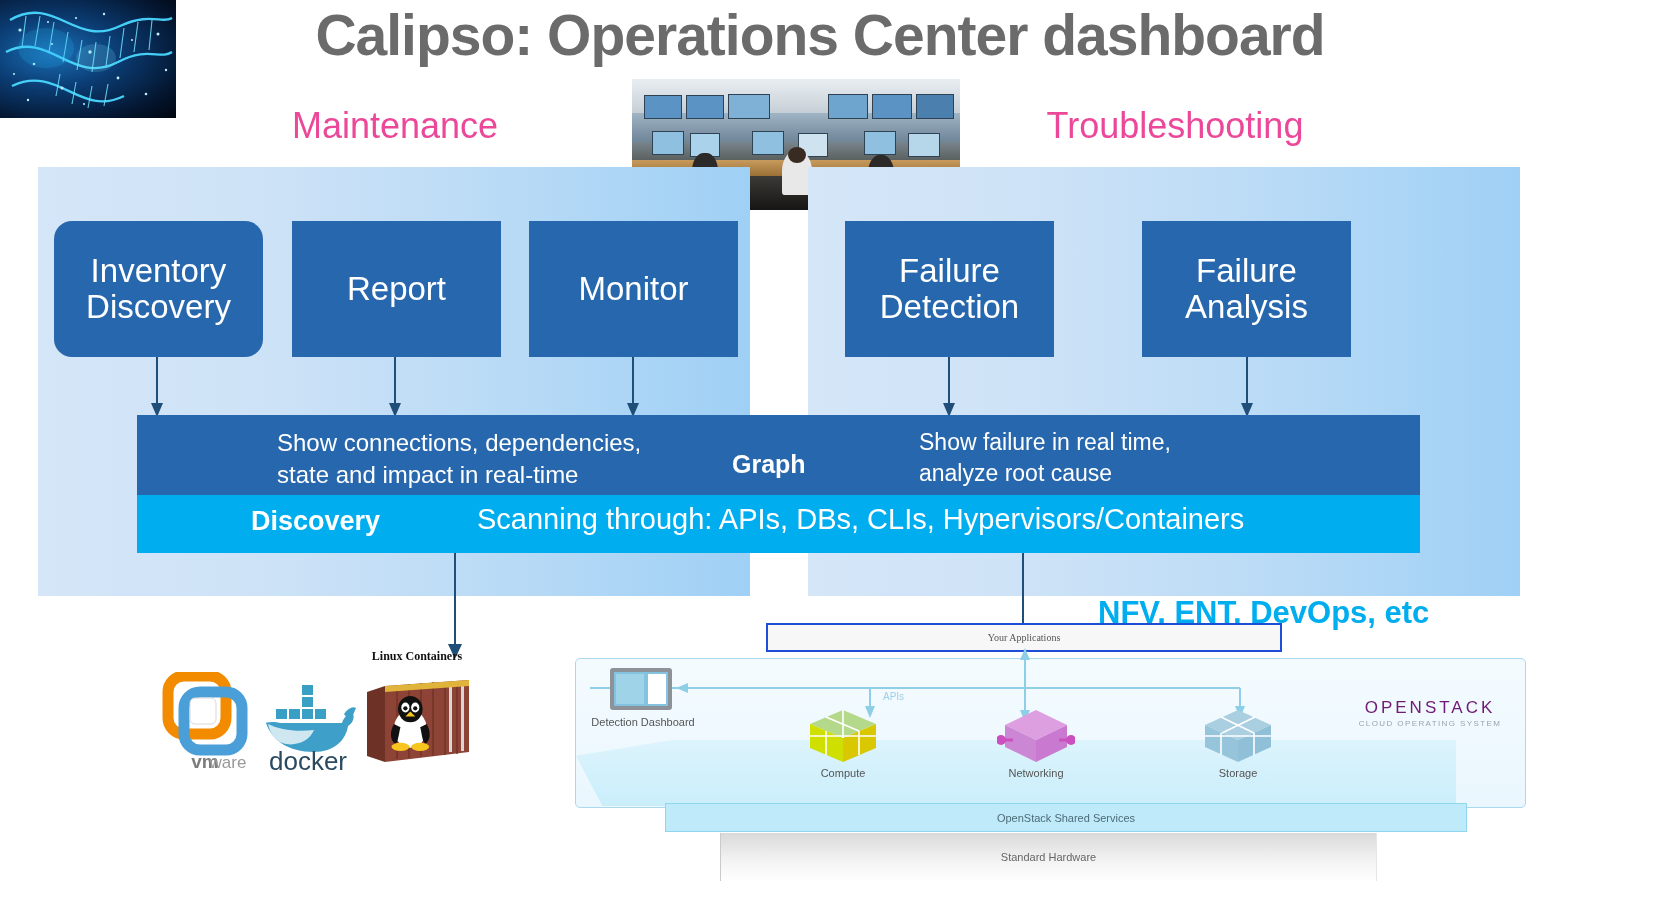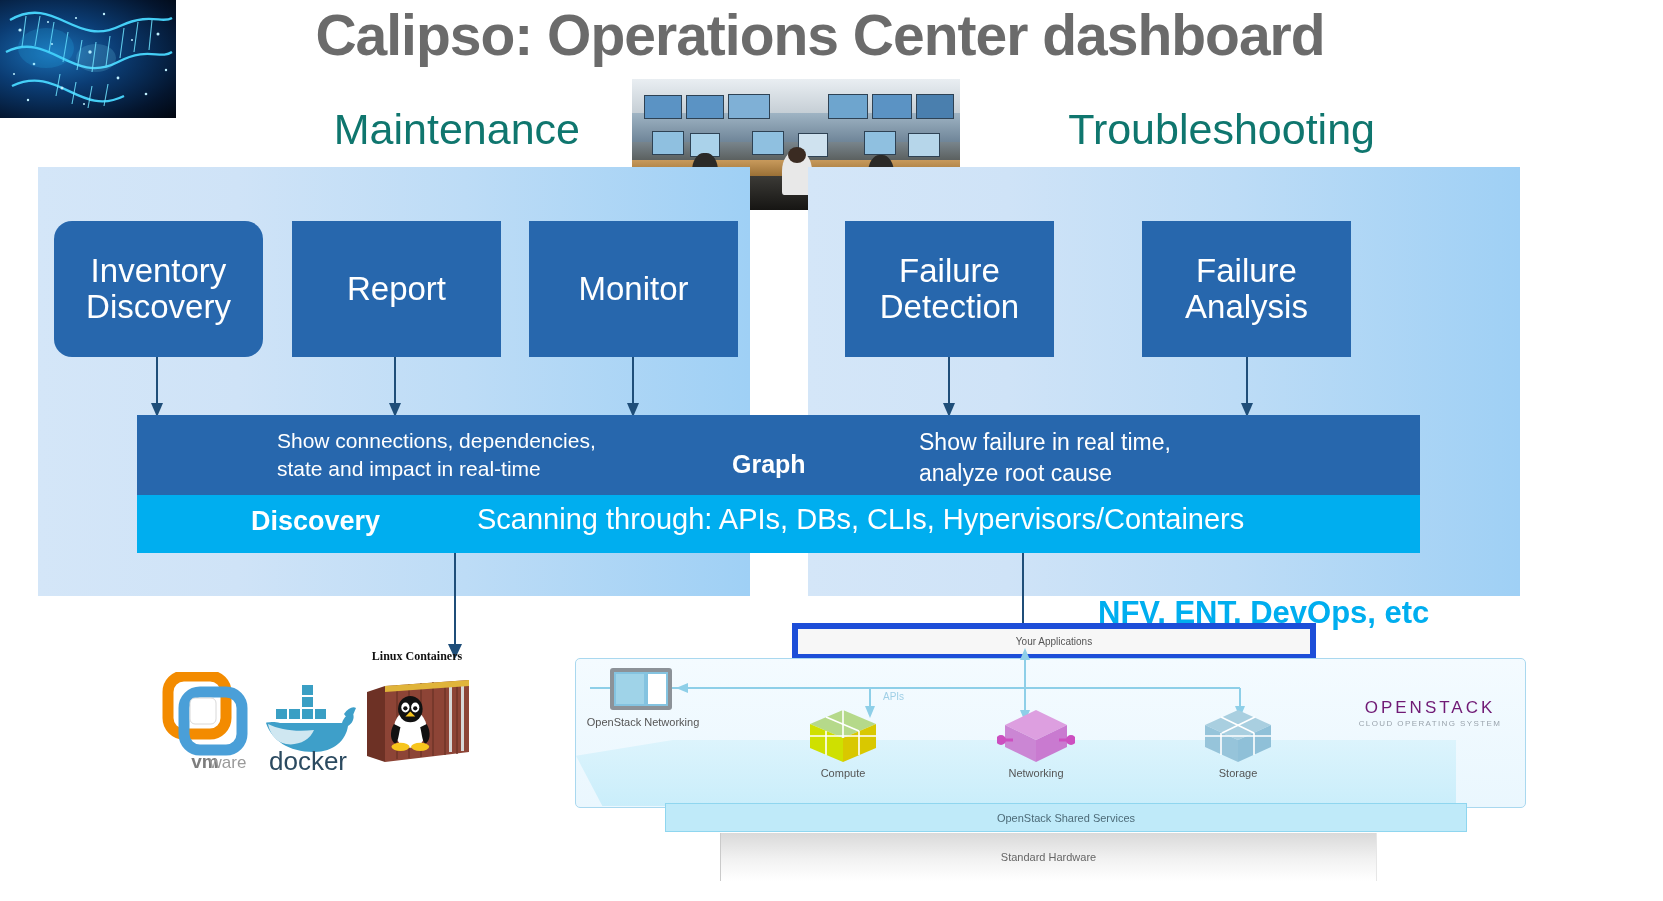--- a/index.html
+++ b/index.html
@@ -12,21 +12,21 @@
   #dna-logo{left:0;top:0;width:176px;height:118px;overflow:hidden;
             background:radial-gradient(ellipse at 30% 45%,#1a6fb5 0%,#0b3c73 38%,#04152e 78%,#01060f 100%);}
   #dna-logo .helix{position:absolute;left:0;top:0;width:100%;height:100%;}
 
   
   #page-title{left:170px;top:2px;width:1300px;text-align:center;
               font-size:57px;font-weight:bold;color:#6b6b6b;letter-spacing:-1px;
               white-space:nowrap;}
 
   
-  .col-caption{font-size:43px;color:#0f766e;text-align:right;white-space:nowrap;}
+  .col-caption{font-size:36px;color:#ec4899;text-align:center;white-space:nowrap;}
   #caption-maintenance{left:210px;top:105px;width:370px;}
   #caption-troubleshooting{left:975px;top:105px;width:400px;}
 
   
   #noc-photo{left:632px;top:79px;width:328px;height:131px;overflow:hidden;
              background:linear-gradient(#c8d4de 0%,#aebecb 22%,#7f8d96 45%,#4a4b46 70%,#23211d 100%);}
   #noc-photo .ceil{position:absolute;left:0;top:0;width:100%;height:28%;
              background:linear-gradient(#e9eef2,#c3ccd3);}
   #noc-photo .wall{position:absolute;left:0;top:26%;width:100%;height:22%;
              background:linear-gradient(#9fb4c4,#6f8598);}
@@ -53,43 +53,43 @@
   #box-failure-analysis{left:1142px;top:221px;width:209px;height:136px;}
 
   
   .arrow svg{display:block;overflow:visible;}
 
   
   #bar-graph{left:137px;top:415px;width:1283px;height:80px;background:#2767ad;}
   #bar-discovery{left:137px;top:495px;width:1283px;height:58px;background:#00aeef;}
 
   .bar-text{position:absolute;color:#fff;}
-  #graph-text-left{left:140px;top:12px;width:430px;font-size:21px;line-height:1.35;}
+  #graph-text-left{left:140px;top:12px;width:430px;font-size:24px;line-height:1.35;}
   #graph-label{left:595px;top:35px;font-size:25px;font-weight:bold;}
   #graph-text-right{left:782px;top:12px;width:400px;font-size:23px;line-height:1.35;}
   #discovery-label{left:114px;top:11px;font-size:27px;font-weight:bold;}
   #discovery-text{left:340px;top:8px;font-size:29px;white-space:nowrap;}
 
   
   #nfv-headline{left:1098px;top:595px;font-size:31px;font-weight:bold;color:#00aeef;
                 white-space:nowrap;}
 
   
   #logo-vmware{left:160px;top:672px;width:90px;height:100px;}
   #logo-docker{left:258px;top:678px;width:100px;height:95px;}
   #logo-linux-container{left:357px;top:670px;width:118px;height:100px;}
   #label-linux-containers{left:352px;top:649px;width:130px;text-align:center;
       font-family:"Liberation Serif","DejaVu Serif",serif;font-size:12px;font-weight:bold;color:#111;}
 
   
   #openstack-diagram{left:570px;top:620px;width:960px;height:281px;}
-  #os-your-apps{position:absolute;left:222px;top:3px;width:512px;height:25px;
-      background:#f7f7f7;border:6px solid #1d4ed8;
+  #os-your-apps{position:absolute;left:196px;top:3px;width:512px;height:25px;
+      background:#f7f7f7;border:2px solid #1d4ed8;
       display:flex;align-items:center;justify-content:center;
-      font-size:10px;color:#555;}
+      font-size:10px;color:#555;font-family:Liberation Serif, serif;}
   #os-panel{position:absolute;left:5px;top:38px;width:949px;height:148px;
       background:linear-gradient(#f4fbff,#eaf7fe);border:1px solid #a9d8ef;border-radius:5px;}
   #os-dashboard-icon{position:absolute;left:40px;top:48px;width:62px;height:42px;
       background:#8c9298;border-radius:3px;padding:4px;box-sizing:border-box;}
   #os-dashboard-icon .scr{width:100%;height:100%;background:#84c3e0;display:flex;}
   #os-dashboard-icon .scr .l{flex:1.5;background:#9fd3e8;margin:2px;}
   #os-dashboard-icon .scr .r{flex:1;background:#ffffff;margin:2px;}
   #os-dashboard-label{position:absolute;left:3px;top:96px;width:140px;text-align:center;
       font-size:11px;color:#555;}
   #os-apis-label{position:absolute;left:313px;top:71px;font-size:10px;color:#9fcfe6;}
@@ -368,21 +368,21 @@
     <line x1="670" y1="68" x2="670" y2="95" stroke="#8ecfe8" stroke-width="2"></line>
     <polygon points="670,98 665,86 675,86" fill="#8ecfe8"></polygon>
   </svg>
 
   <div id="os-dashboard-icon">
     <div class="scr">
         <div class="l"></div>
         <div class="r"></div>
       </div>
   </div>
-  <div id="os-dashboard-label">OpenStack Networking</div>
+  <div id="os-dashboard-label">Detection Dashboard</div>
   <div id="os-apis-label">APIs</div>
 
   <div id="os-slab"></div>
 
   <div class="os-node" id="os-node-compute">
     <div class="cube">
       <svg viewBox="0 0 78 60" width="78" height="60">
         <polygon points="39,4 72,18 39,32 6,18" fill="#b5d98a"></polygon>
         <polygon points="6,18 39,32 39,56 6,42" fill="#cfe000"></polygon>
         <polygon points="39,32 72,18 72,42 39,56" fill="#d9c800"></polygon>

